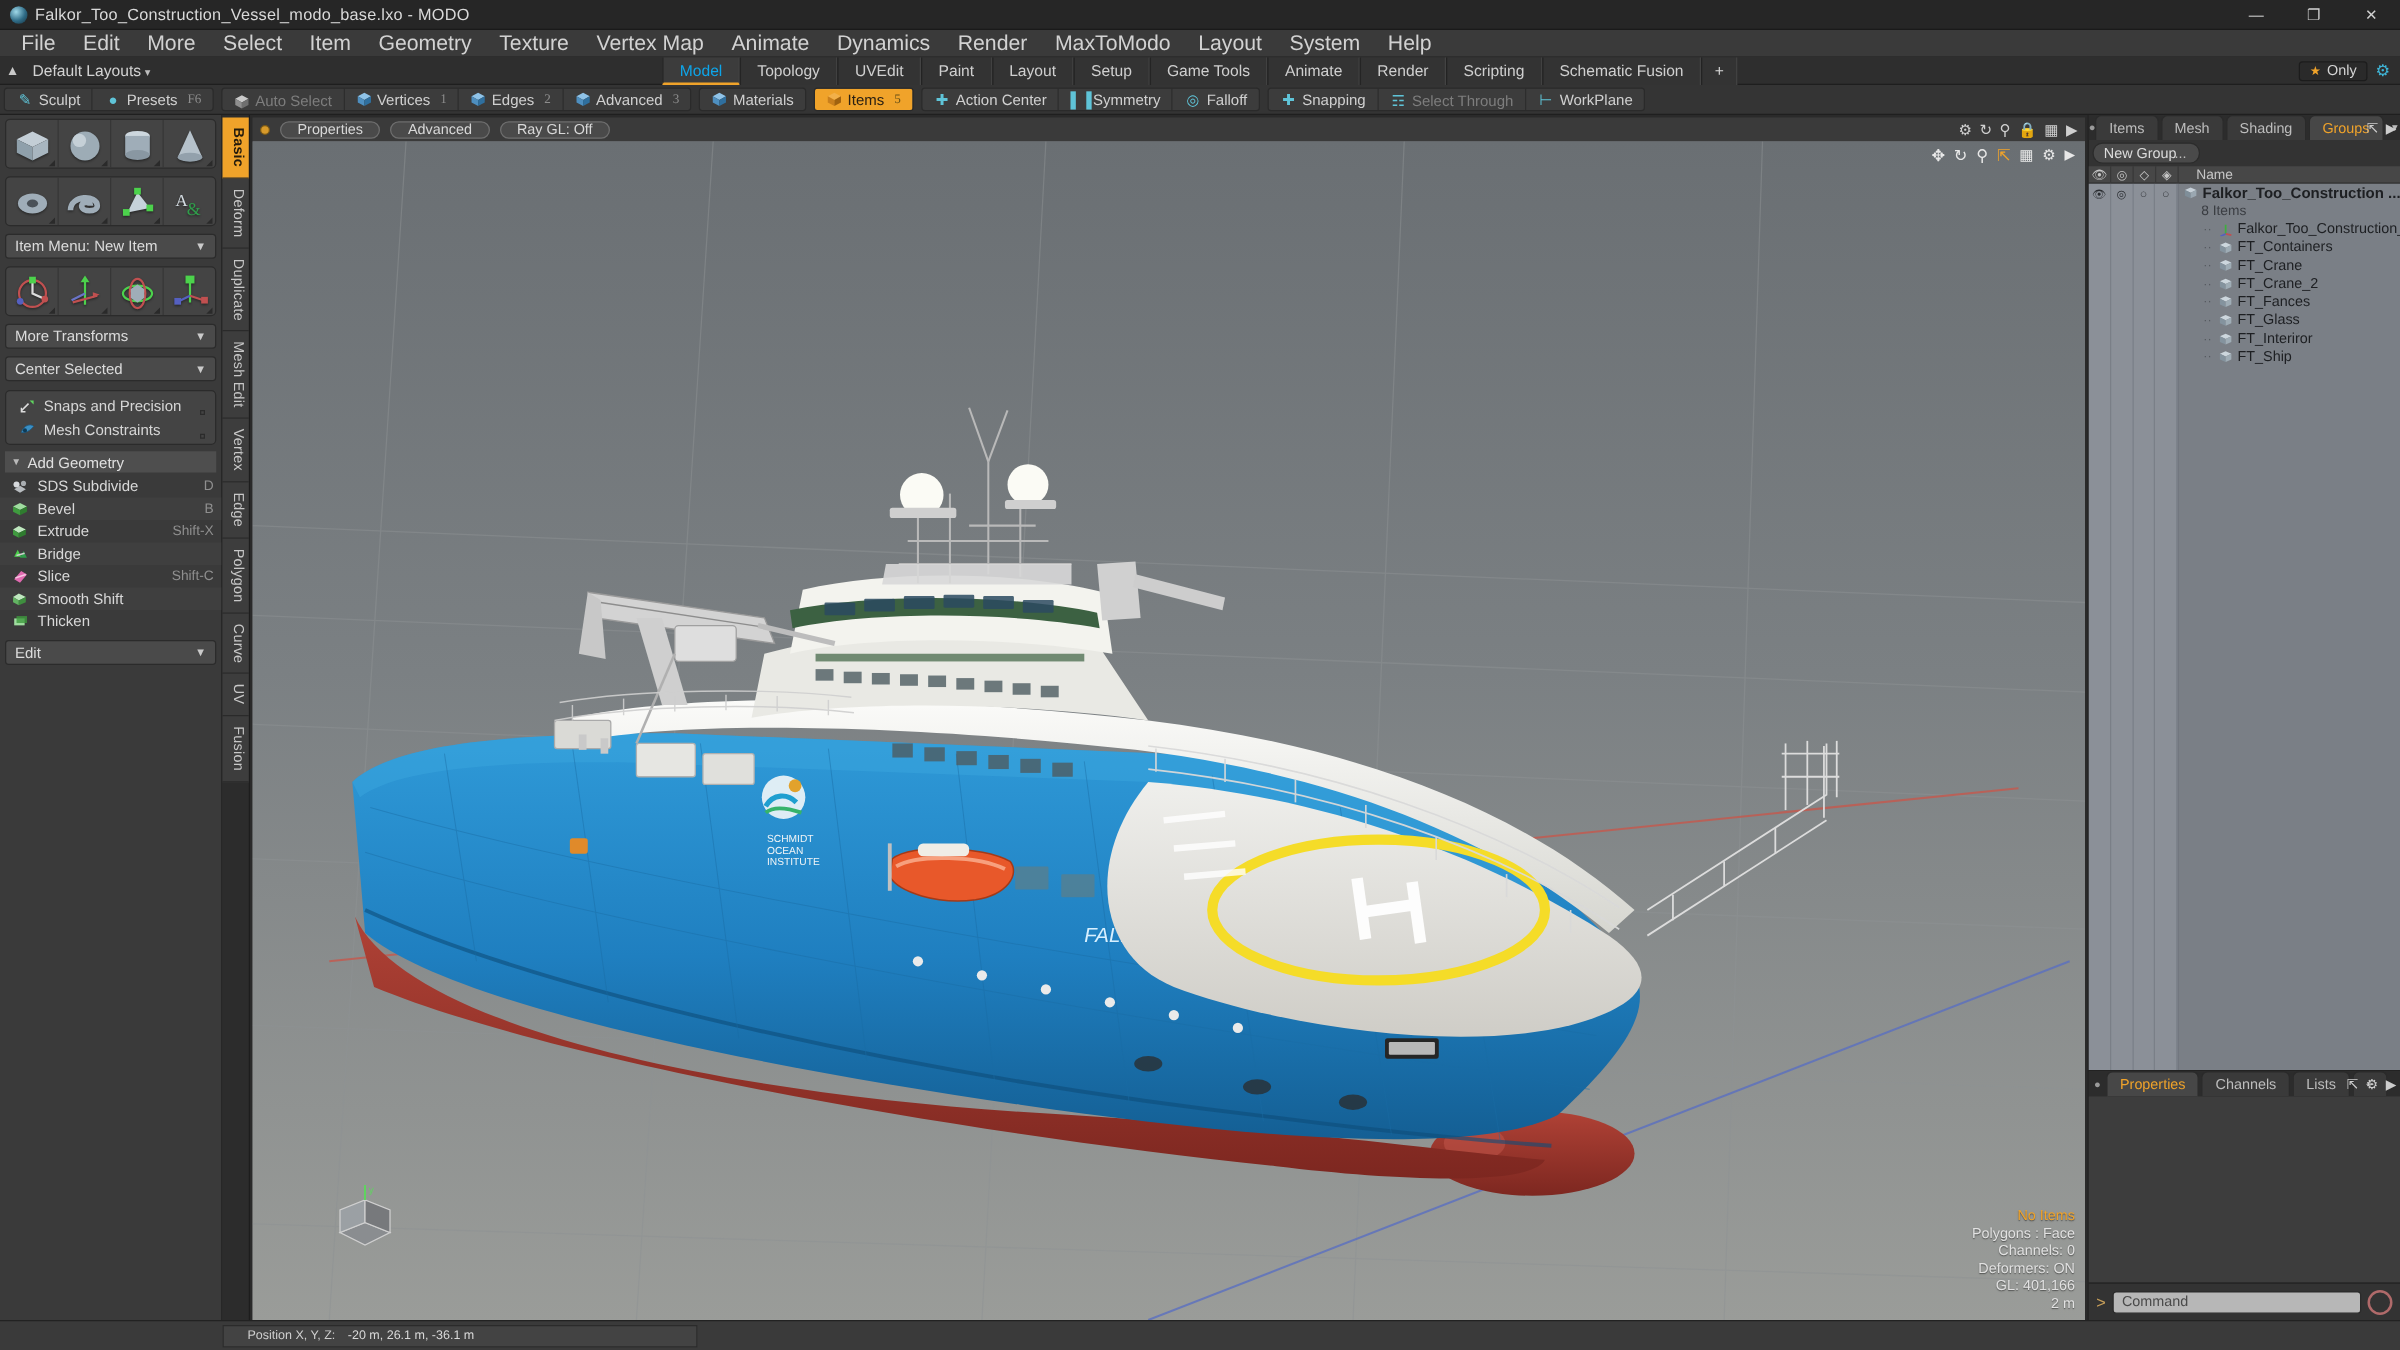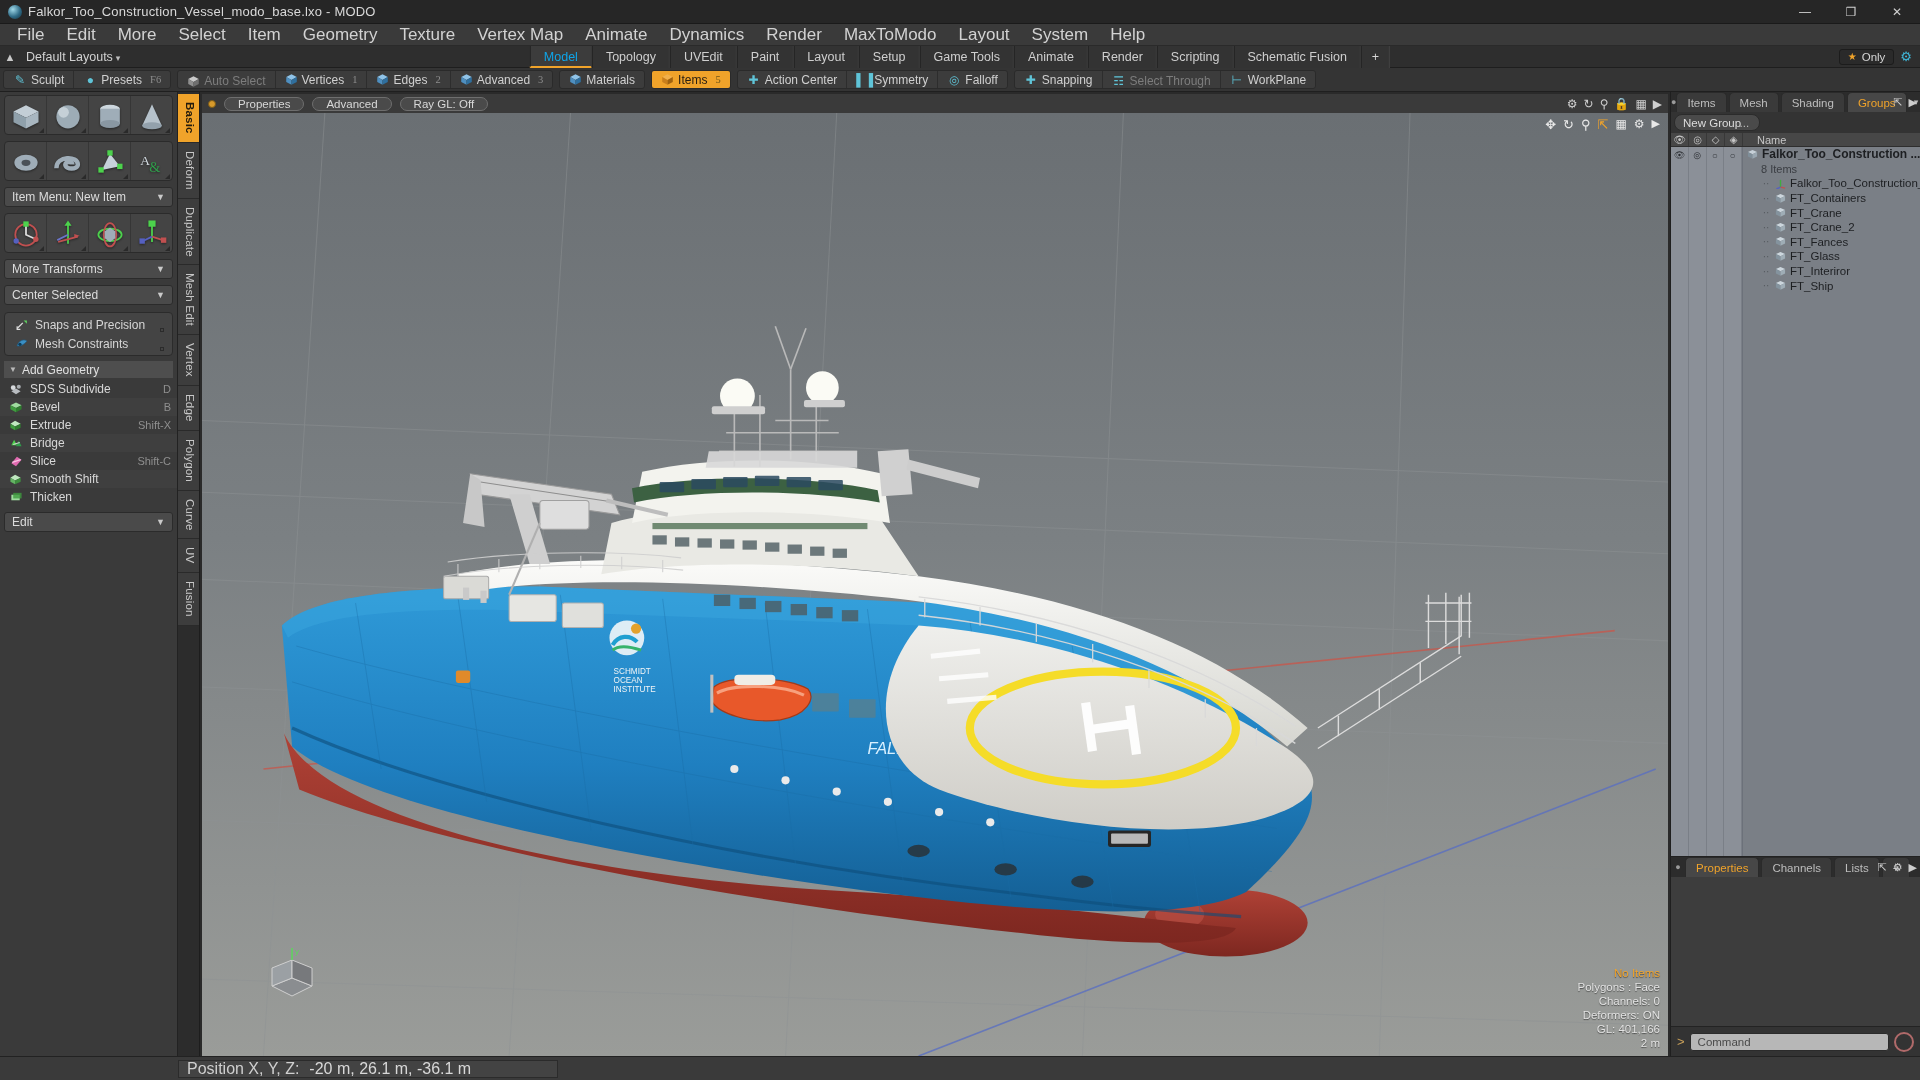--- a/index.html
+++ b/index.html
@@ -160,21 +160,21 @@
   #cmdzone .gt { color:#c9a05a; font-size:13px; }
   #cmdinput { flex:1; height:18px; background:#b7b7b7; border:1px solid #2b2b2b;
     border-radius:3px; padding:0 7px; font-size:11.5px; color:#4a4a4a;
     display:flex; align-items:center; }
   #cmdrec { width:20px; height:20px; border:2px solid #b06a6a; border-radius:50%; }
 
   
   #bottombar { height:24px; background:#3a3a3a; border-top:1px solid #222;
     display:flex; align-items:center; }
   #posfield { margin-left:178px; height:18px; background:#434343; border:1px solid #2b2b2b;
-    display:flex; align-items:center; padding:0 8px; gap:10px; font-size:16px;
+    display:flex; align-items:center; padding:0 19px; gap:10px; font-size:10px;
     color:#d8d8d8; min-width:380px; }
   #posfield .lbl { color:#cfcfcf; }
 </style>
 </head>
 <body>
 
 <div id="titlebar">
   <div class="tb-icon"></div>
   <div class="tb-title">Falkor_Too_Construction_Vessel_modo_base.lxo - MODO</div>
   <div id="winbtns">

